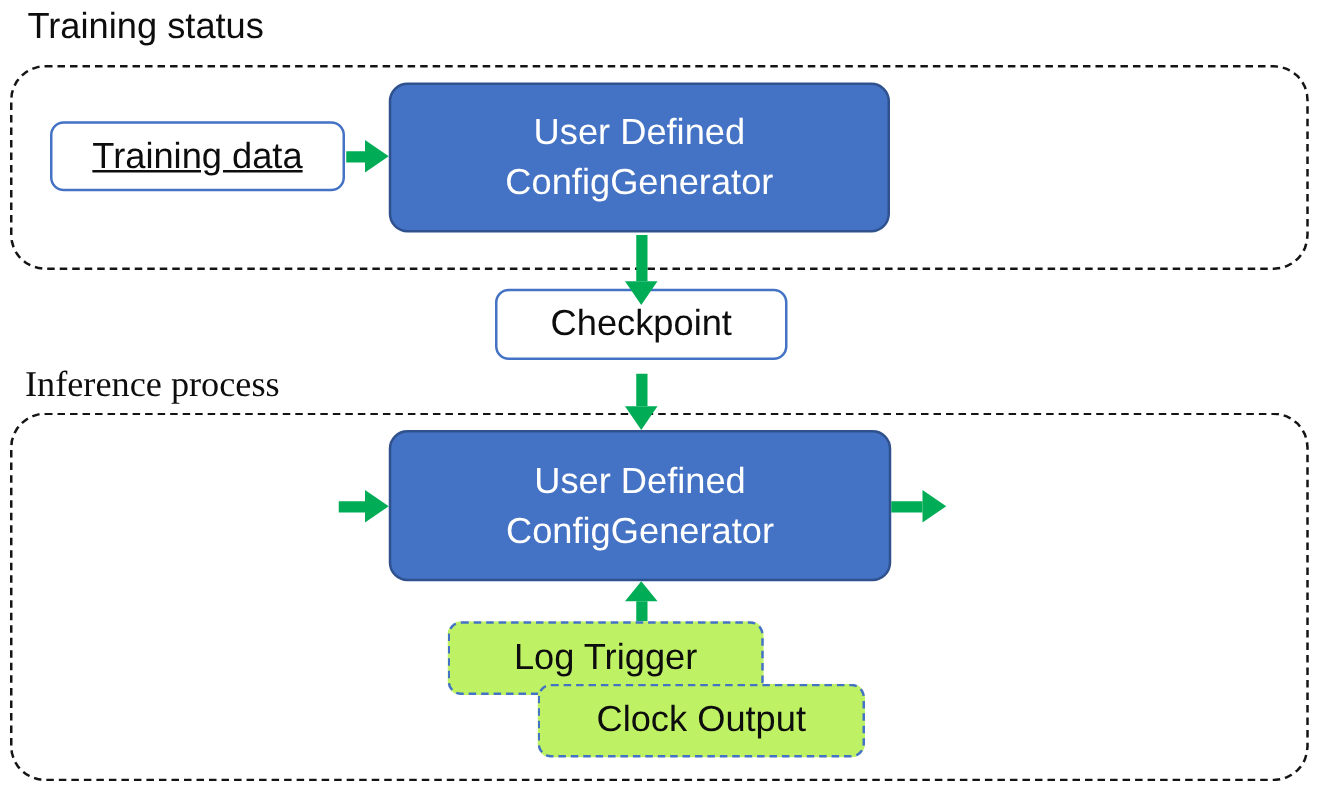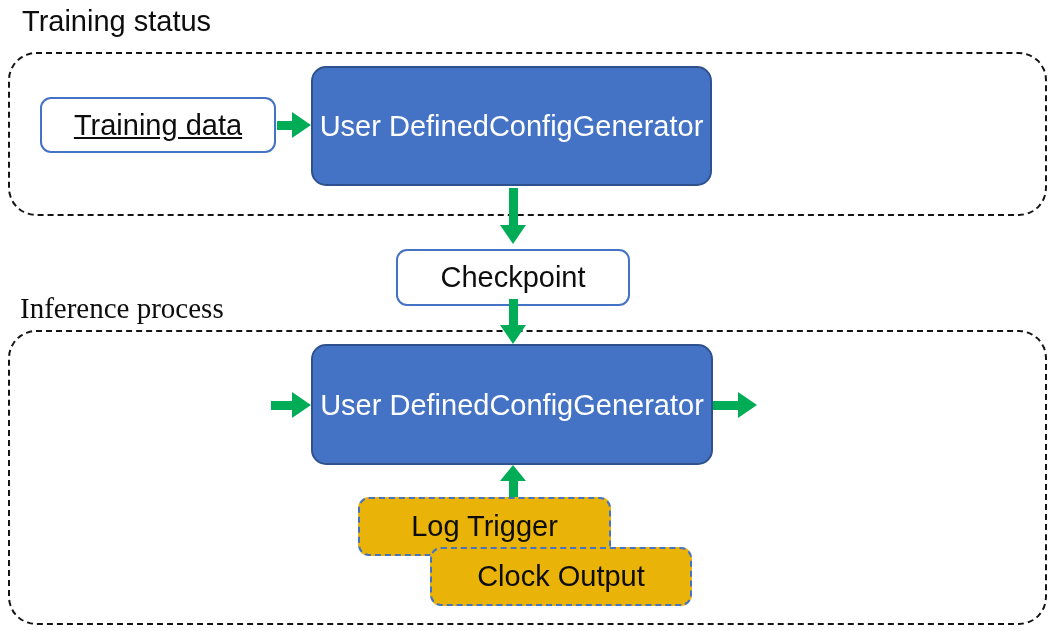--- a/index.html
+++ b/index.html
@@ -39,32 +39,32 @@
     color: var(--text_dark, #0d0d0d);
     white-space: nowrap;
     z-index: 3;
   }
   .blue-node {
     position: absolute;
     background: var(--node_fill, #4472C4);
     border: 2px solid var(--node_border, #2F528F);
     border-radius: 15px;
     display: flex;
-    flex-direction: row;
+    flex-direction: column;
     align-items: center;
     justify-content: center;
     font-size: 29px;
     line-height: 40px;
     color: var(--text_light, #ffffff);
     text-align: center;
     z-index: 3;
   }
   .trigger-node {
     position: absolute;
-    background: #eab308;
+    background: #bef264;
     border: 2.5px dashed var(--outline_blue, #4472C4);
     border-radius: 11px;
     display: flex;
     align-items: center;
     justify-content: center;
     font-size: 29px;
     color: var(--text_dark, #0d0d0d);
     white-space: nowrap;
   }
   
@@ -110,21 +110,21 @@
     border-right: 13px solid transparent;
   }
 
   
   #training-label   { left: 22px;  top: 5px; }
   #inference-label  { left: 20px;  top: 292px; font-family: Liberation Serif, serif; }
   #training-container  { left: 8px; top: 52px;  width: 1035px; height: 160px; }
   #inference-container { left: 8px; top: 330px; width: 1035px; height: 291px; }
 
   #training-data-node { left: 40px;  top: 97px;  width: 232px; height: 52px; text-decoration: underline; }
-  #checkpoint-node    { left: 396px; top: 249px; width: 230px; height: 53px; }
+  #checkpoint-node    { left: 396px; top: 231px; width: 230px; height: 53px; }
   #current-status-node{ left: 28px;  top: 375px; width: 239px; height: 53px; }
   #output-config-node { left: 757px; top: 375px; width: 246px; height: 53px; }
 
   #train-generator-node { left: 311px; top: 66px;  width: 397px; height: 116px; }
   #infer-generator-node { left: 311px; top: 344px; width: 398px; height: 117px; }
 
   #log-trigger-node   { left: 358px; top: 497px; width: 249px; height: 55px; z-index: 5; }
   #clock-trigger-node { left: 430px; top: 547px; width: 258px; height: 55px; z-index: 6; }
 
   #arrow-training-data   { left: 277px; top: 112px; width: 34px; height: 26px; }

